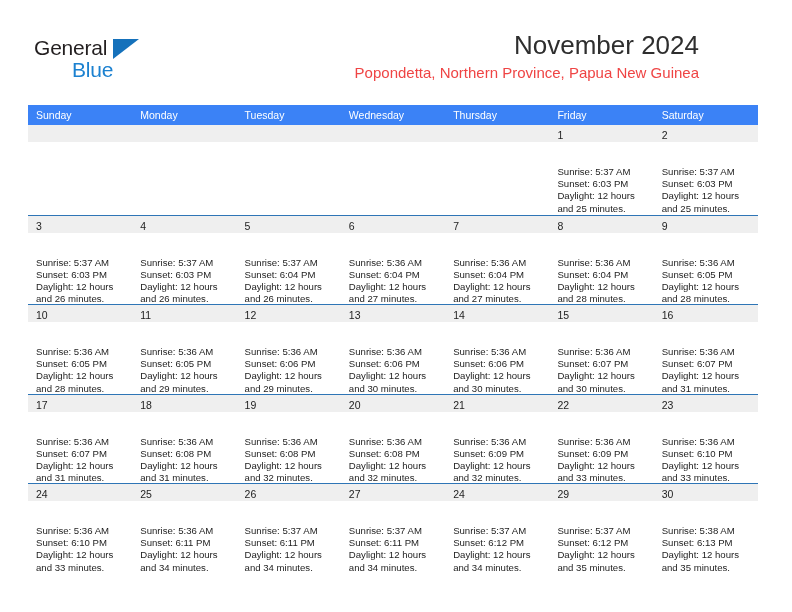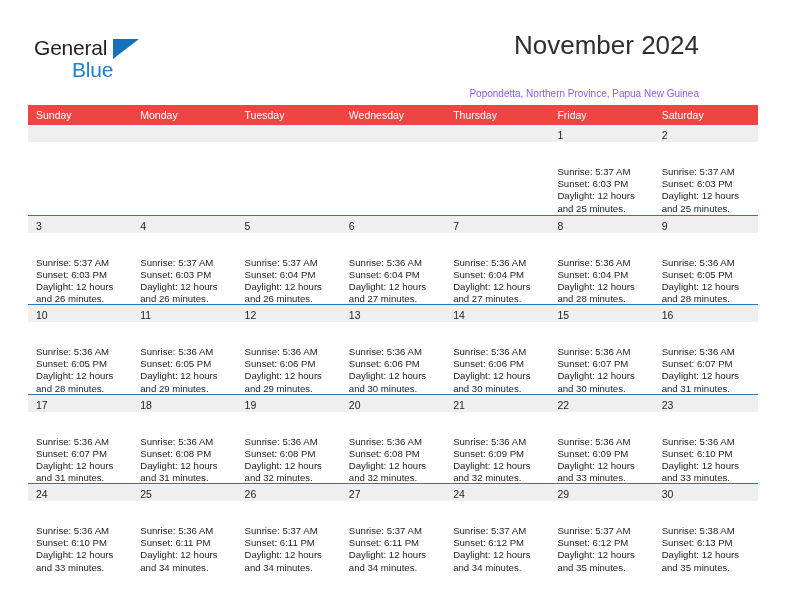--- a/index.html
+++ b/index.html
@@ -38,33 +38,33 @@
   }
   .title-wrap {
     position: absolute; right: 0; top: 0; text-align: right;
     width: 520px;
   }
   .cal-title {
     font-size: 26px; color: #2e2e2e; font-weight: normal;
     line-height: 34px; white-space: nowrap; text-align: right;
   }
   .cal-sub {
-    font-size: 10px; color: #8b5cf6; line-height: 22px;
-    margin-top: 21px; white-space: nowrap;
+    font-size: 15px; color: #ef4444; line-height: 22px;
+    margin-top: 0; white-space: nowrap;
   }
 
   
   .calendar {
     position: absolute;
     left: 28px; top: 105px;
     width: 730px;
   }
   .weekhead {
     display: flex;
-    background: #ef4444;
+    background: #3b82f6;
     height: 20px;
   }
   .weekhead .wd {
     flex: 1 1 0;
     color: #ffffff;
     font-size: 10.5px;
     line-height: 20px;
     padding-left: 8px;
     white-space: nowrap;
   }

